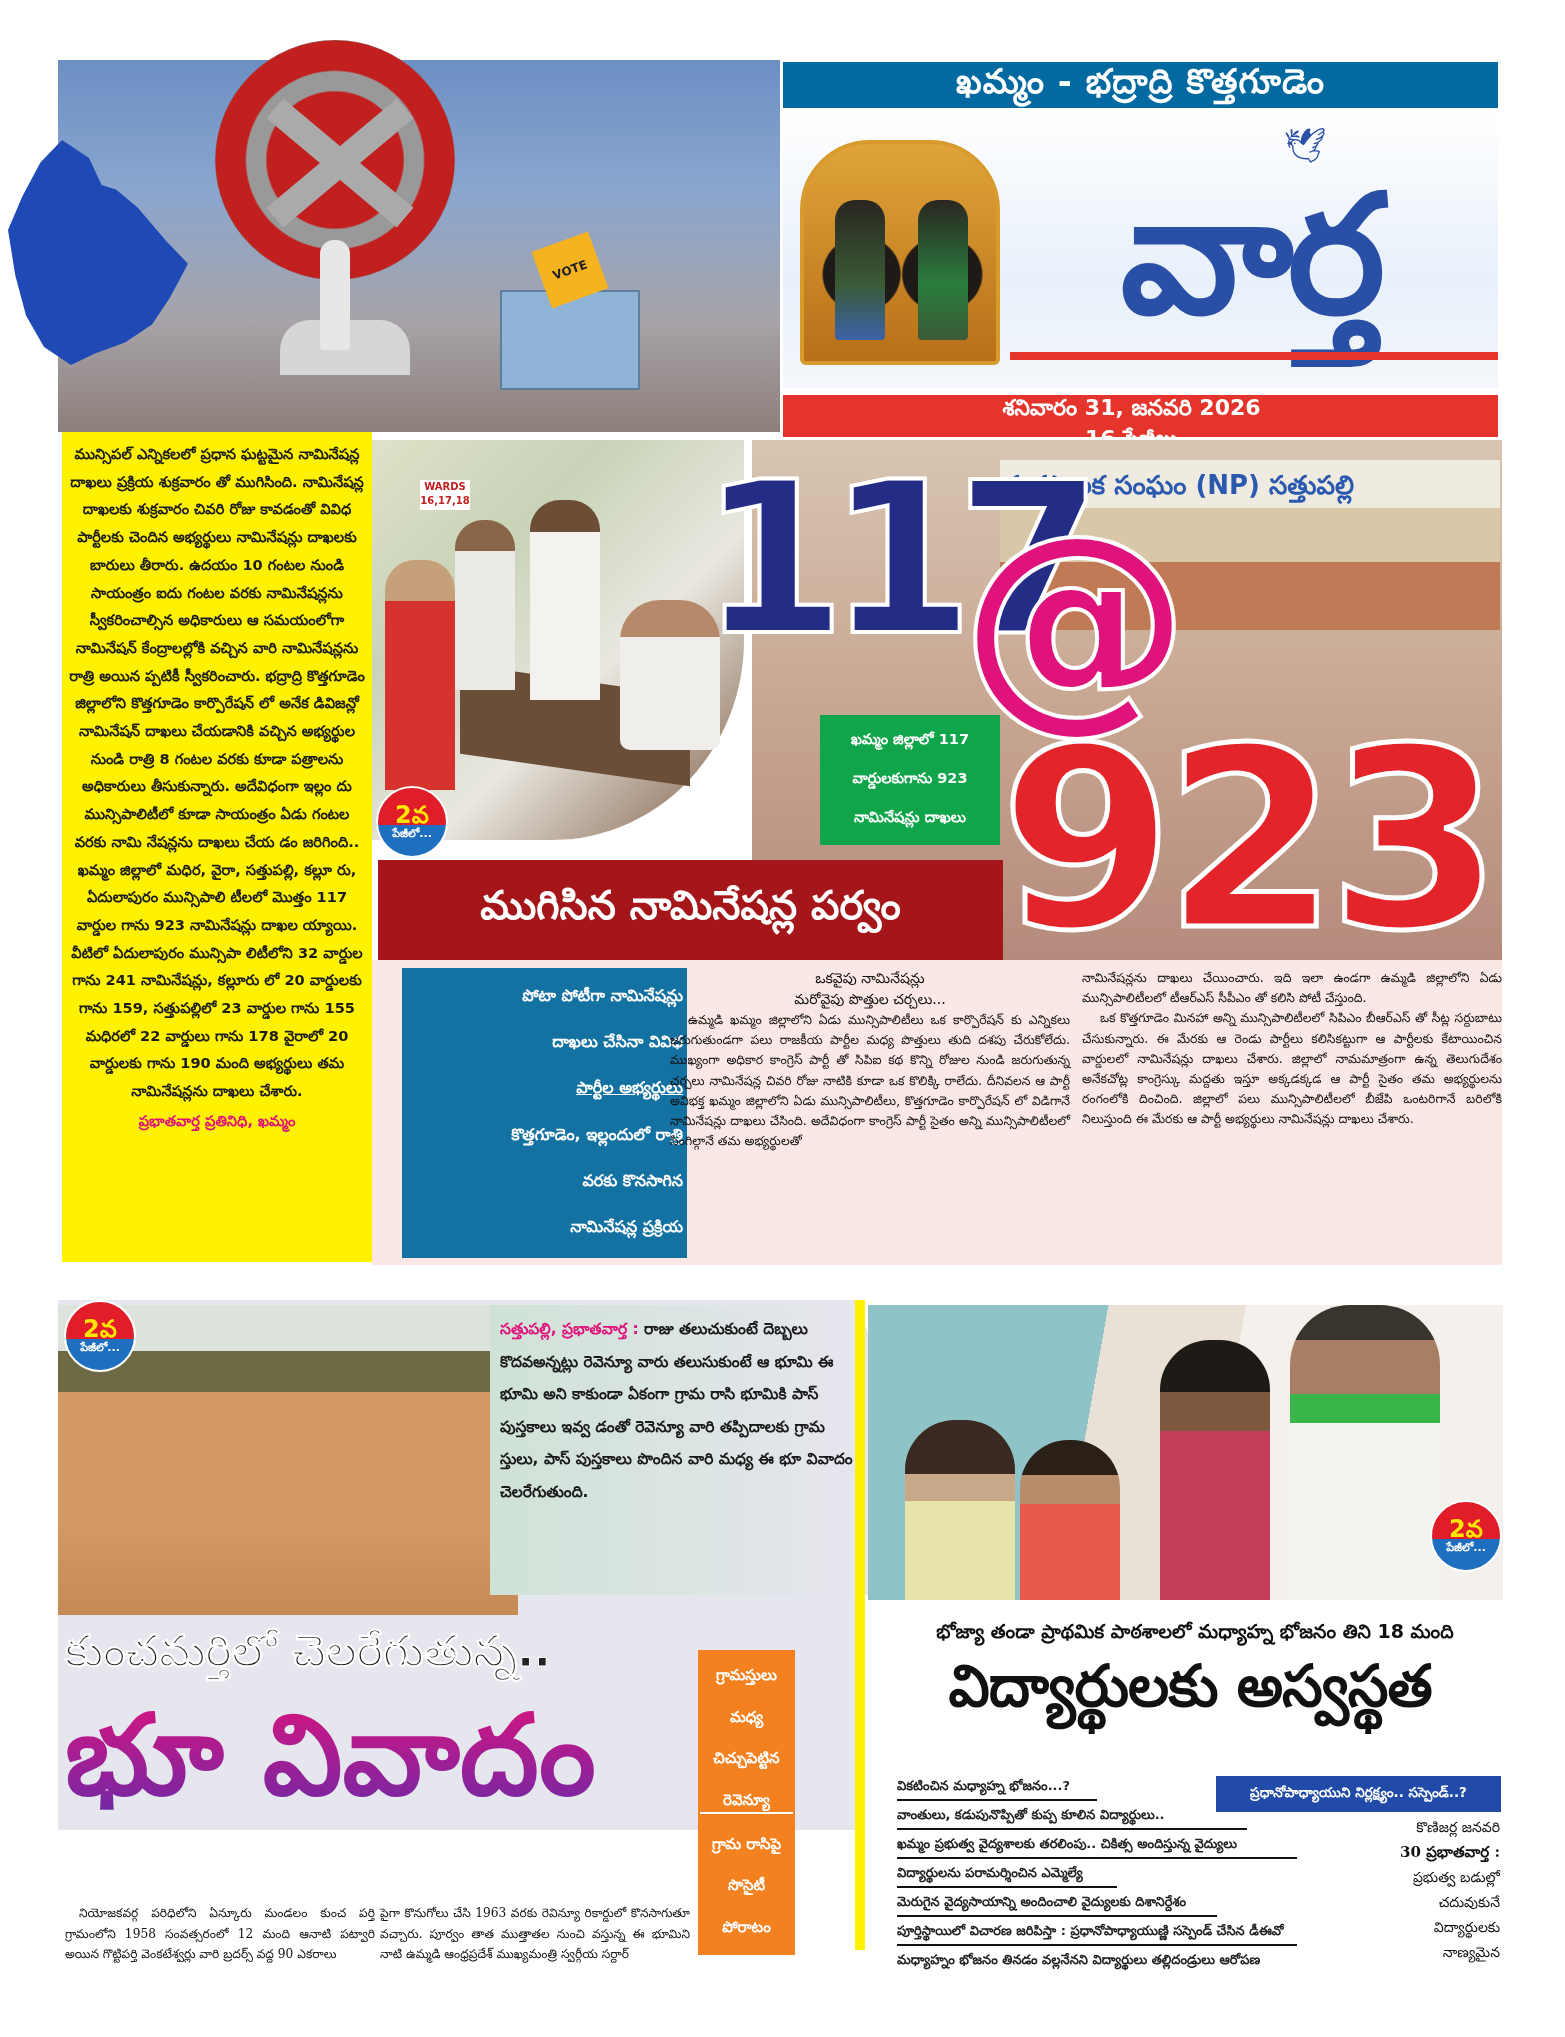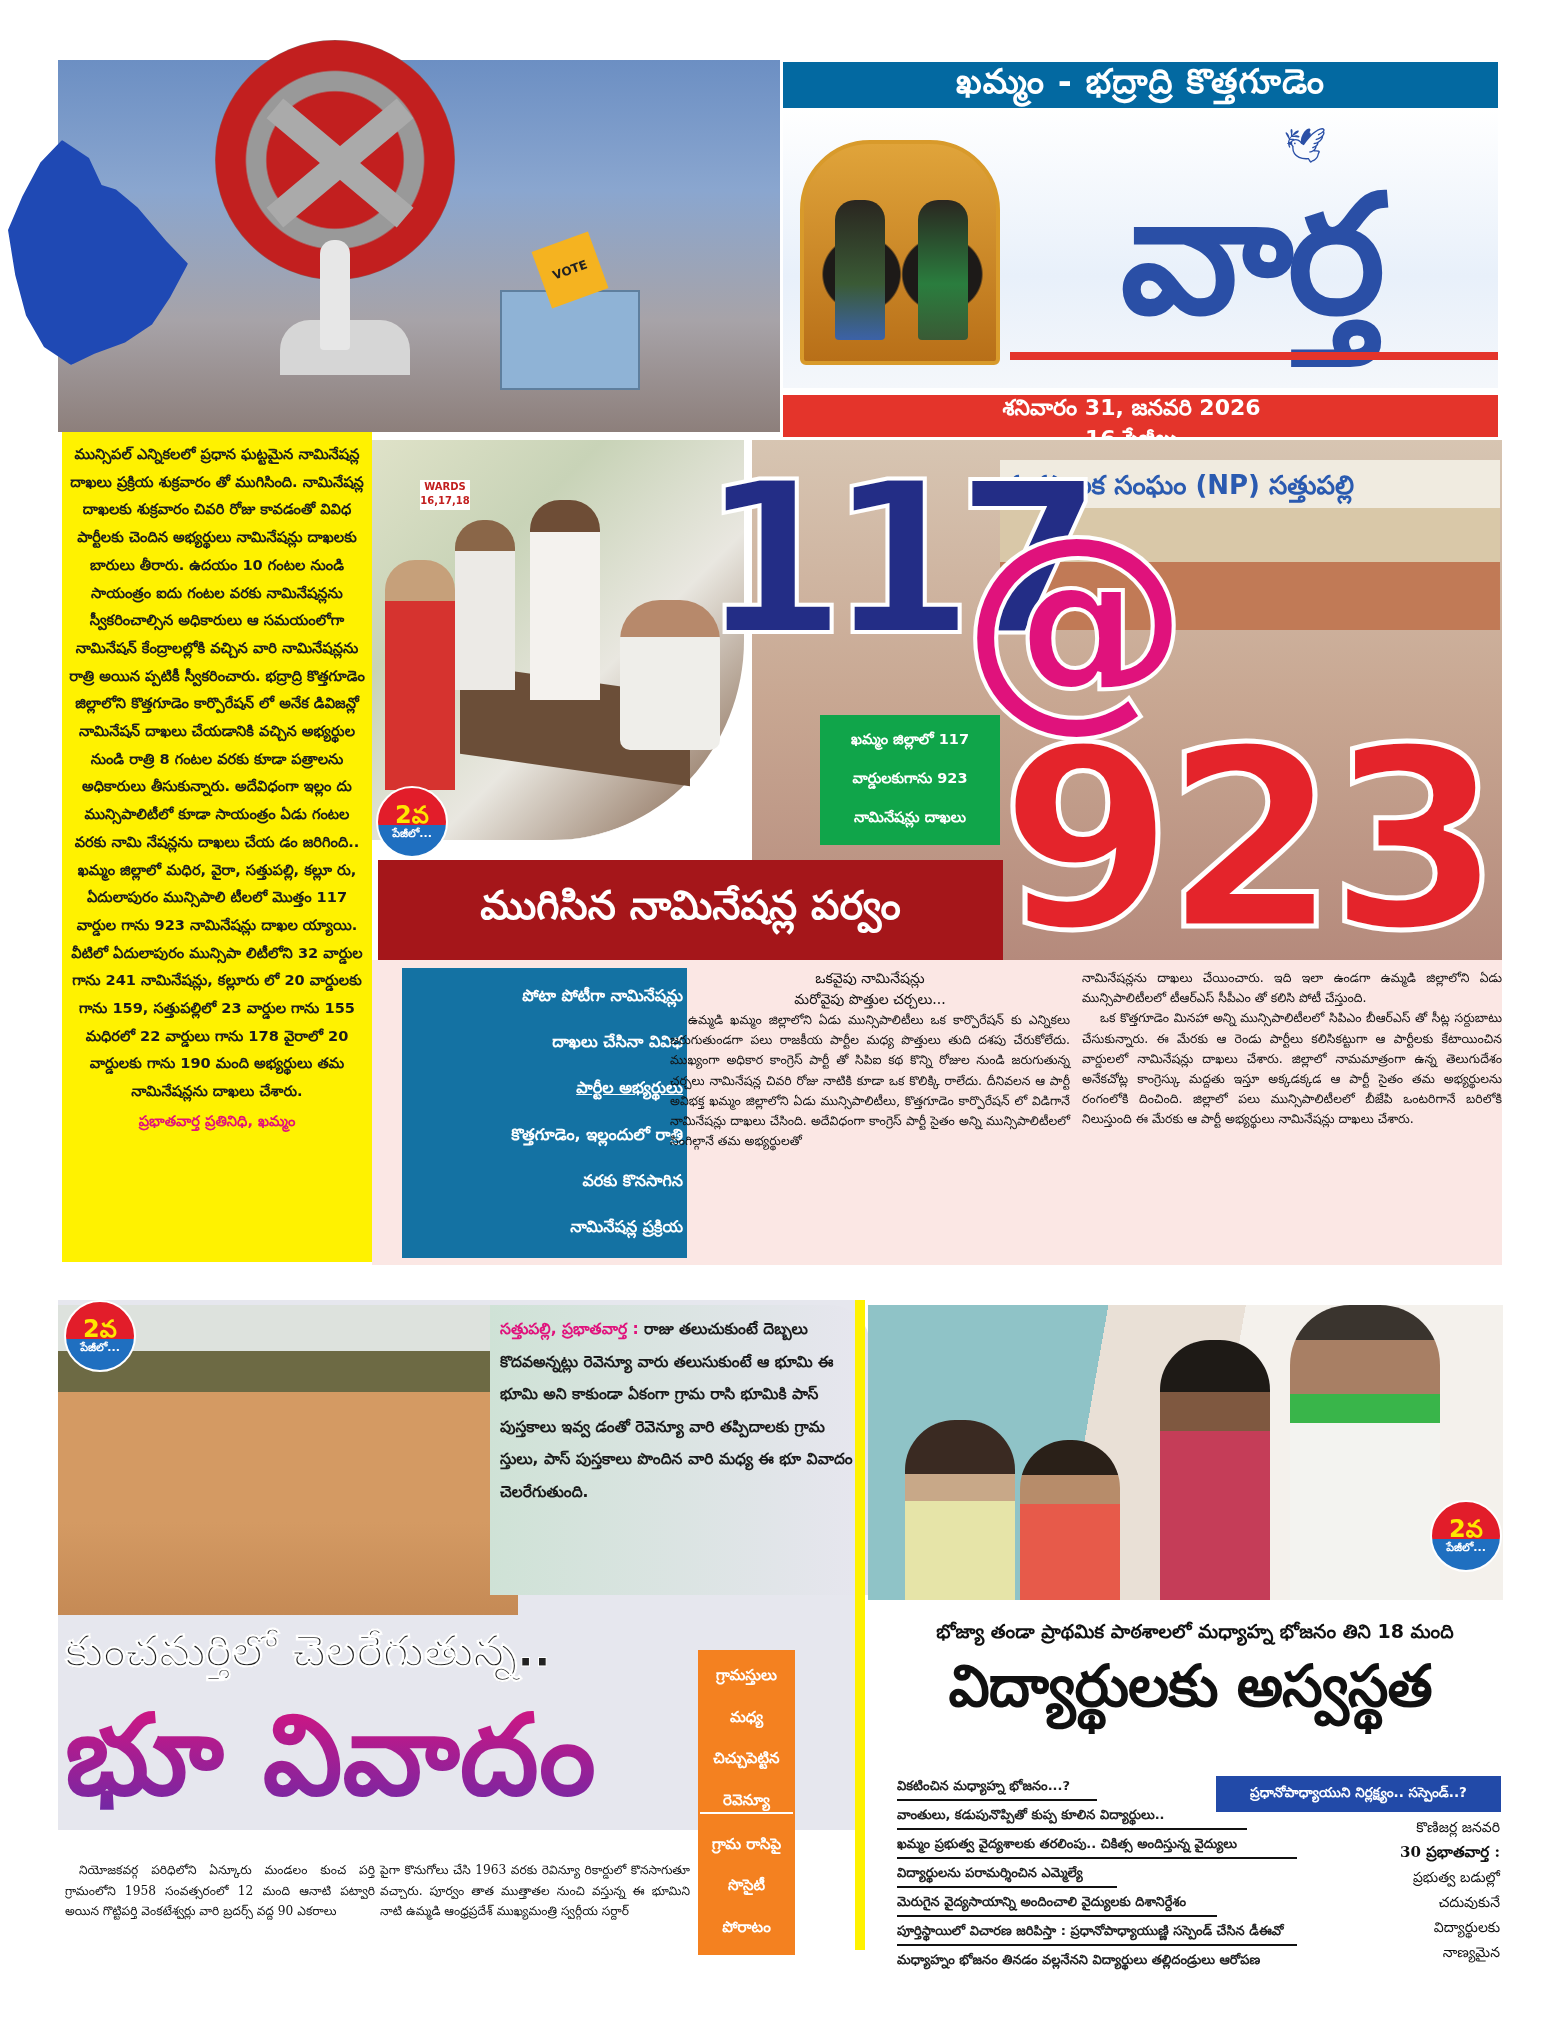--- a/index.html
+++ b/index.html
@@ -103,21 +103,21 @@
   #land-kicker { left: 65px; top: 1625px; width: 625px; height: 65px; color: #222; font-size: 44px; font-weight: bold;
     -webkit-text-stroke: 1px #fff; white-space: nowrap; }
   #land-headline { left: 65px; top: 1690px; width: 620px; height: 130px; font-size: 112px; font-weight: bold; line-height: 130px;
     background: linear-gradient(180deg, #e0127c, #6a2aa8); -webkit-background-clip: text; background-clip: text; color: transparent; white-space: nowrap; }
   #orange-box { left: 698px; top: 1650px; width: 97px; height: 305px; background: #f48120; color: #fff;
     font-size: 15px; font-weight: bold; text-align: center; display: flex; flex-direction: column; justify-content: space-around; padding: 6px 2px; }
   #orange-box .u { border-bottom: 2px solid #fff; }
   #yellow-edge { left: 855px; top: 1300px; width: 10px; height: 650px; background: #fff200; }
   #land-col-1 { left: 65px; top: 1860px; width: 310px; height: 95px; font-family: "DejaVu Serif", serif; }
   #land-col-2 { left: 380px; top: 1860px; width: 310px; height: 95px; font-family: "DejaVu Serif", serif; }
-  .land-body { font-size: 12.2px; line-height: 20.5px; text-align: justify; }
+  .land-body { font-size: 12.2px; line-height: 20.5px; text-align: justify; margin-top: 43px; }
   .land-body.indent { text-indent: 14px; }
 
   
   #hospital-photo { left: 868px; top: 1305px; width: 635px; height: 295px;
     background: linear-gradient(100deg, #8fc3c7 0 35%, #e9e0d6 35% 55%, #f4f1ec 55% 100%); overflow: hidden; }
   #hp-girl { left: 905px; top: 1420px; width: 110px; height: 180px; background: linear-gradient(180deg,#3a2a22 0 30%, #c8a888 30% 45%, #e6e4a8 45% 100%); border-radius: 50px 50px 0 0; }
   #hp-boy { left: 1020px; top: 1440px; width: 100px; height: 160px; background: linear-gradient(180deg,#2a2018 0 22%, #b78c6a 22% 40%, #e75a4a 40% 100%); border-radius: 48px 48px 0 0; }
   #hp-man-1 { left: 1160px; top: 1340px; width: 110px; height: 260px; background: linear-gradient(180deg,#1e1a16 0 20%, #7f5840 20% 35%, #c53d58 35% 100%); border-radius: 50px 50px 0 0; }
   #hp-mla { left: 1290px; top: 1305px; width: 150px; height: 295px; background: linear-gradient(180deg,#3a342e 0 12%, #a87f64 12% 30%, #39b54a 30% 40%, #f3f3f0 40% 100%); border-radius: 60px 60px 0 0; }
   #health-kicker { left: 890px; top: 1620px; width: 610px; height: 34px; font-size: 19px; font-weight: bold; text-align: center; white-space: nowrap; }

